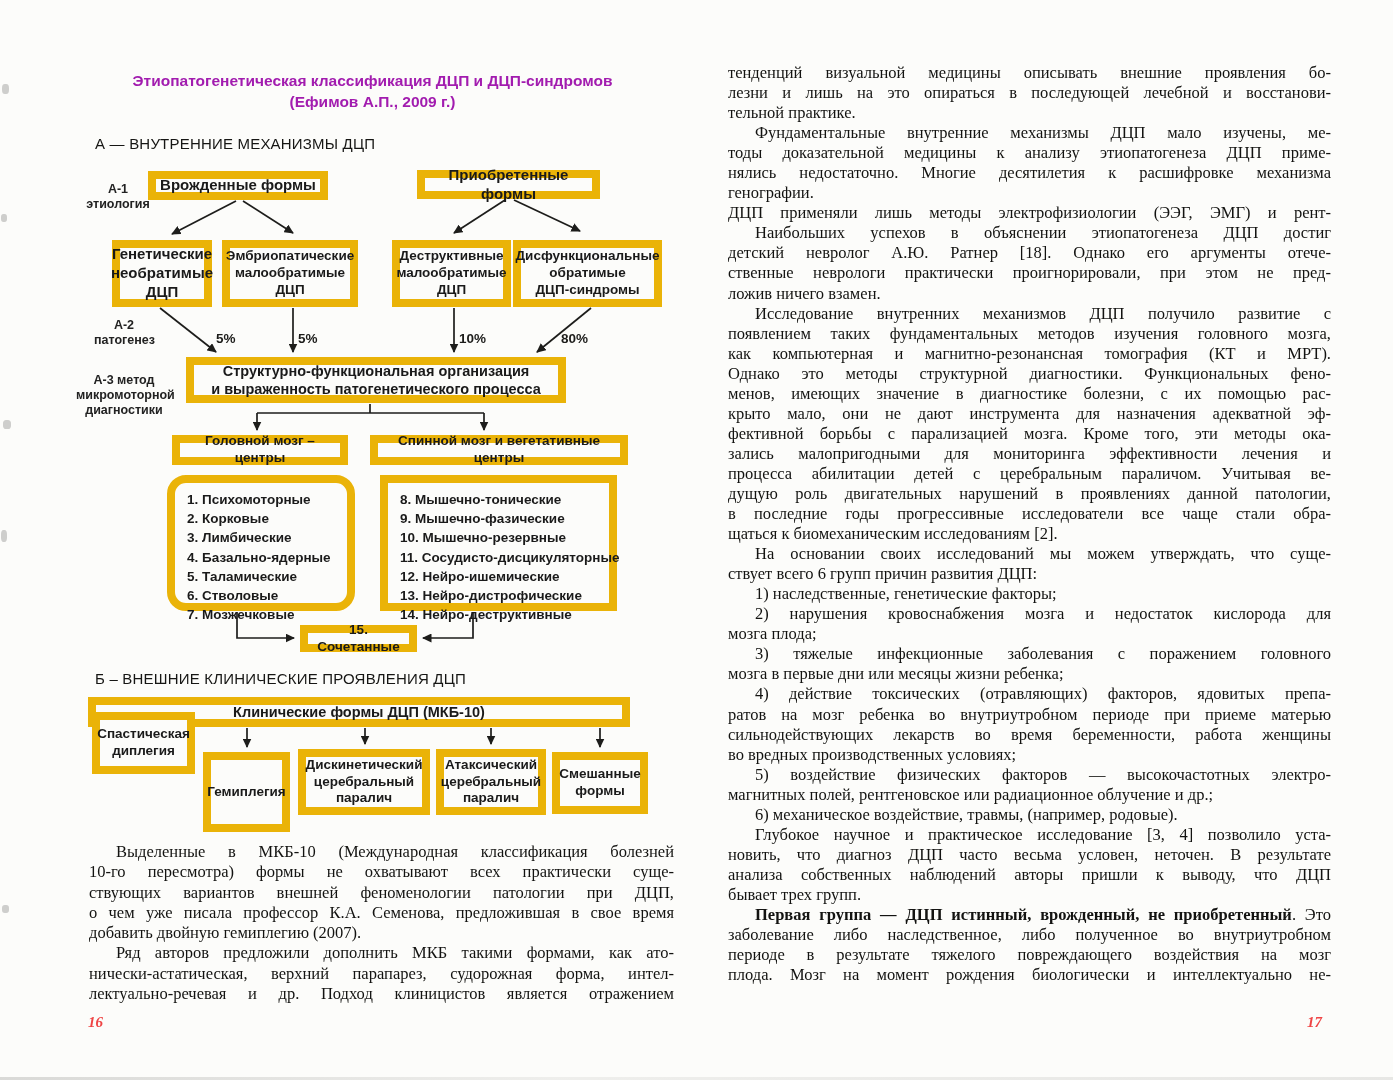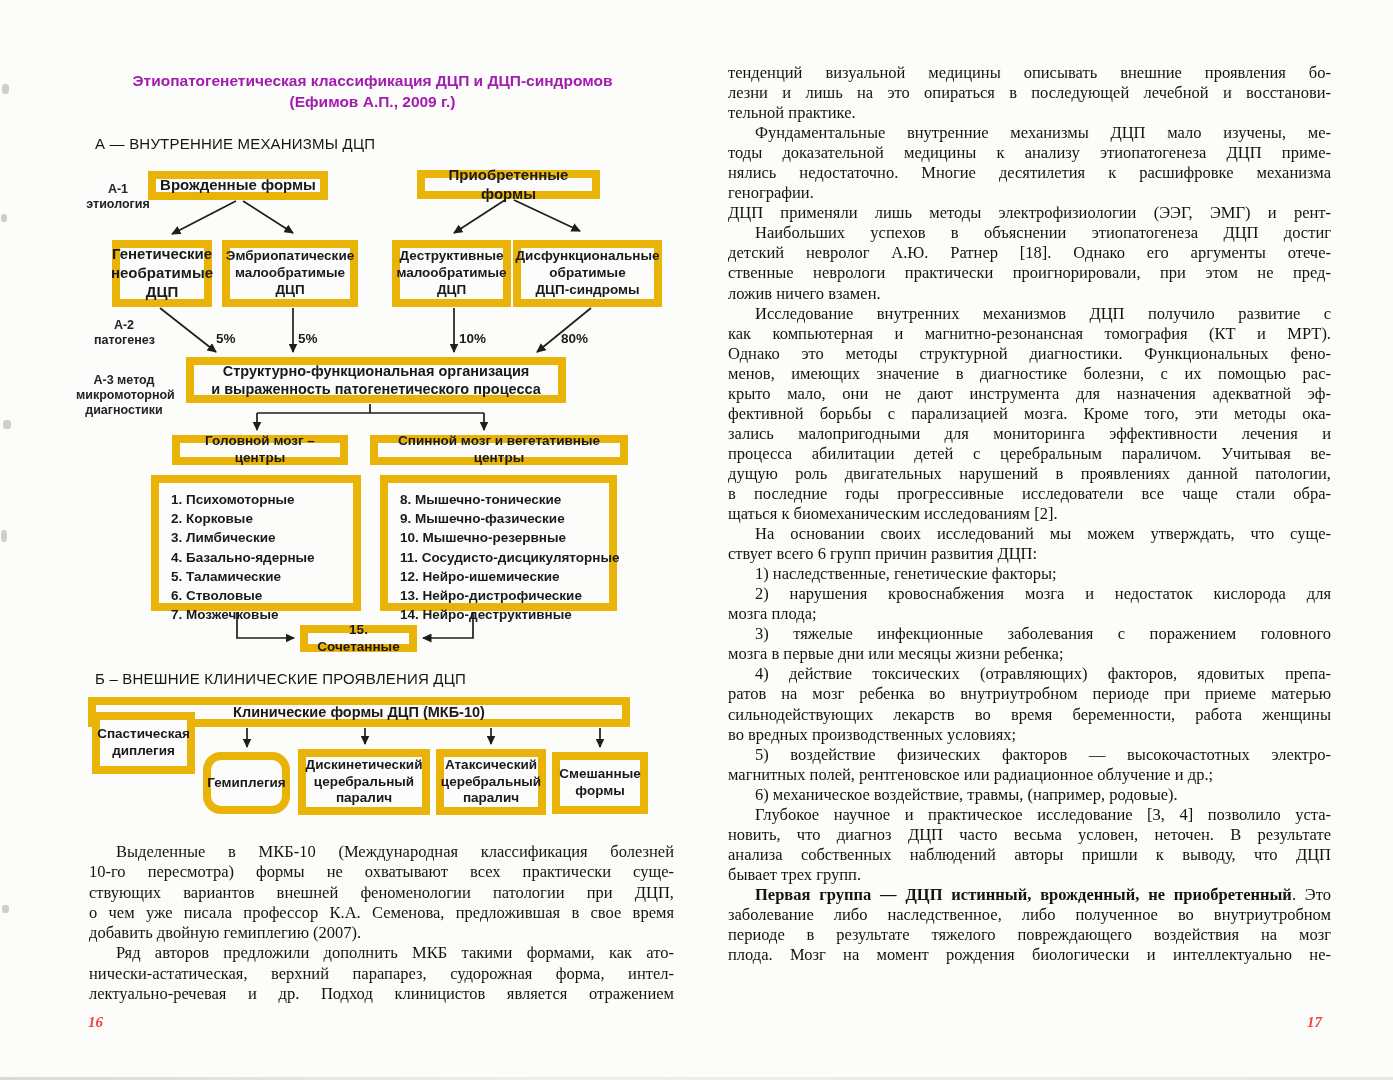--- a/index.html
+++ b/index.html
@@ -47,27 +47,27 @@
   .bx-acquired{left:417px;top:170px;width:183px;height:29px;font-size:15px;}
   .bx-genetic{left:112px;top:240px;width:100px;height:67px;font-size:15px;}
   .bx-embryo{left:222px;top:240px;width:136px;height:67px;font-size:13.5px;}
   .bx-destructive{left:392px;top:240px;width:119px;height:67px;font-size:13.5px;}
   .bx-dysfunc{left:513px;top:240px;width:149px;height:67px;font-size:13.5px;}
   .bx-structural{left:186px;top:357px;width:380px;height:46px;font-size:14.5px;}
   .bx-brain{left:172px;top:435px;width:176px;height:30px;font-size:13.5px;}
   .bx-spinal{left:370px;top:435px;width:258px;height:30px;font-size:13.5px;}
   .bx-list{justify-content:flex-start;align-items:flex-start;flex-direction:column;
     text-align:left;padding:7px 4px 0 12px;}
-  .bx-list-brain{left:151px;top:475px;width:210px;height:136px;}
+  .bx-list-brain{left:167px;top:475px;width:188px;height:136px;border-radius:19px;}
   .bx-list-spinal{left:380px;top:475px;width:237px;height:136px;}
   .li{font-size:13.5px;font-weight:600;line-height:19.2px;white-space:nowrap;}
   .bx-combined{left:300px;top:625px;width:117px;height:27px;font-size:13.5px;}
   .bx-clinical{left:88px;top:697px;width:542px;height:30px;font-size:14.5px;}
   .bx-spastic{left:92px;top:712px;width:103px;height:62px;font-size:13.5px;}
-  .bx-hemi{left:203px;top:752px;width:87px;height:62px;font-size:13.5px;border-radius:18px;}
+  .bx-hemi{left:203px;top:752px;width:87px;height:80px;font-size:13.5px;}
   .bx-dyskin{left:298px;top:749px;width:132px;height:66px;font-size:13.5px;}
   .bx-ataxic{left:436px;top:749px;width:110px;height:66px;font-size:13.5px;}
   .bx-mixed{left:552px;top:752px;width:96px;height:62px;font-size:13.5px;}
   
   .body-text{
     position:absolute;
     font-family:"Liberation Serif", serif;
     font-size:16.5px;color:#131311;
   }
   .left-text{left:89px;top:842px;width:585px;line-height:20.3px;}
@@ -209,20 +209,21 @@
         <div class="tline just ind">Фундаментальные внутренние механизмы ДЦП мало изучены, ме-</div>
         <div class="tline just">тоды доказательной медицины к анализу этиопатогенеза ДЦП приме-</div>
         <div class="tline just">нялись недостаточно. Многие десятилетия к расшифровке механизма</div>
         <div class="tline">генографии.</div>
         <div class="tline just">ДЦП применяли лишь методы электрофизиологии (ЭЭГ, ЭМГ) и рент-</div>
         <div class="tline just ind">Наибольших успехов в объяснении этиопатогенеза ДЦП достиг</div>
         <div class="tline just">детский невролог А.Ю. Ратнер [18]. Однако его аргументы отече-</div>
         <div class="tline just">ственные неврологи практически проигнорировали, при этом не пред-</div>
         <div class="tline">ложив ничего взамен.</div>
         <div class="tline just ind">Исследование внутренних механизмов ДЦП получило развитие с</div>
+        <div class="tline just">появлением таких фундаментальных методов изучения головного мозга,</div>
         <div class="tline just">как компьютерная и магнитно-резонансная томография (КТ и МРТ).</div>
         <div class="tline just">Однако это методы структурной диагностики. Функциональных фено-</div>
         <div class="tline just">менов, имеющих значение в диагностике болезни, с их помощью рас-</div>
         <div class="tline just">крыто мало, они не дают инструмента для назначения адекватной эф-</div>
         <div class="tline just">фективной борьбы с парализацией мозга. Кроме того, эти методы ока-</div>
         <div class="tline just">зались малопригодными для мониторинга эффективности лечения и</div>
         <div class="tline just">процесса абилитации детей с церебральным параличом. Учитывая ве-</div>
         <div class="tline just">дущую роль двигательных нарушений в проявлениях данной патологии,</div>
         <div class="tline just">в последние годы прогрессивные исследователи все чаще стали обра-</div>
         <div class="tline">щаться к биомеханическим исследованиям [2].</div>

